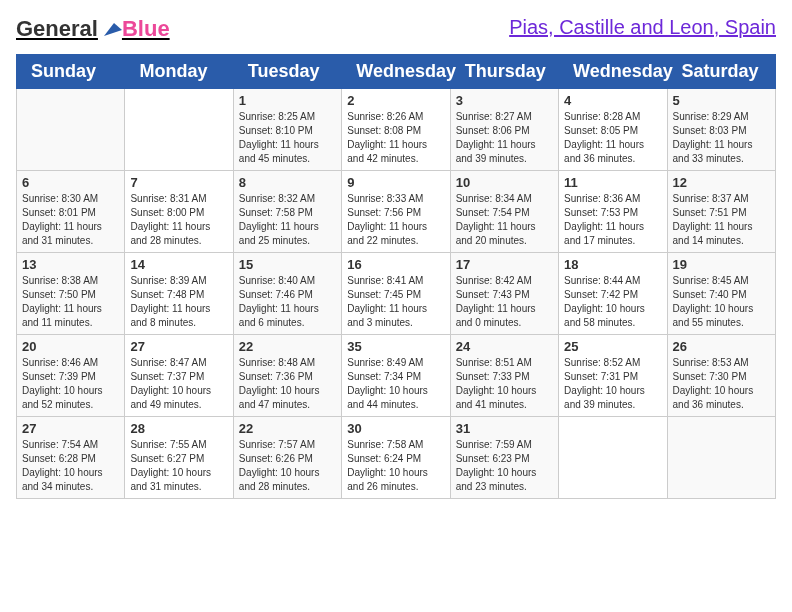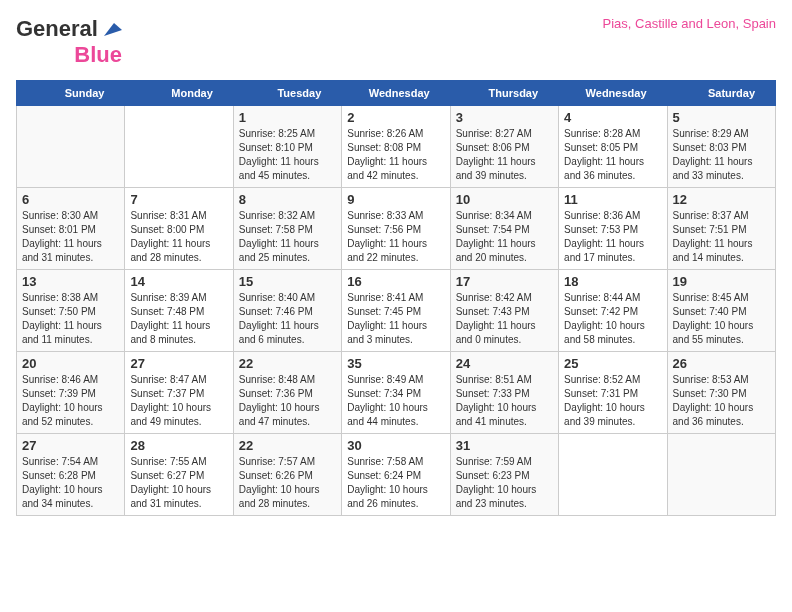--- a/index.html
+++ b/index.html
@@ -11,47 +11,49 @@
       padding: 16px;
     }
     .header {
       display: flex;
       justify-content: space-between;
       align-items: flex-start;
       margin-bottom: 12px;
     }
     .logo {
       display: flex;
-      flex-direction: column;
-      align-items: flex-end;
+      flex-direction: row;
+      align-items: flex-start;
+      text-decoration: underline;
     }
     .title-section {
       text-align: right;
     }
     .month-title {
       font-size: 36px;
       font-weight: bold;
       color: #333;
       line-height: 1.1;
     }
     .location-title {
-      font-size: 13px;
-      color: #ec4899;
+      font-size: 20px;
+      color: #6d28d9;
+      text-decoration: underline;
     }
     table {
       width: 100%;
       border-collapse: collapse;
       table-layout: fixed;
     }
     th {
       background-color: #2a5caa;
       color: #fff;
-      text-align: right;
-      padding: 6px 20px;
-      font-size: 11px;
+      text-align: left;
+      padding: 6px 14px;
+      font-size: 18px;
       font-weight: bold;
       border: 1px solid #2a5caa;
     }
     td {
       border: 1px solid #ccc;
       vertical-align: top;
       padding: 4px 5px;
       font-size: 10.5px;
       color: #333;
       height: 80px;

